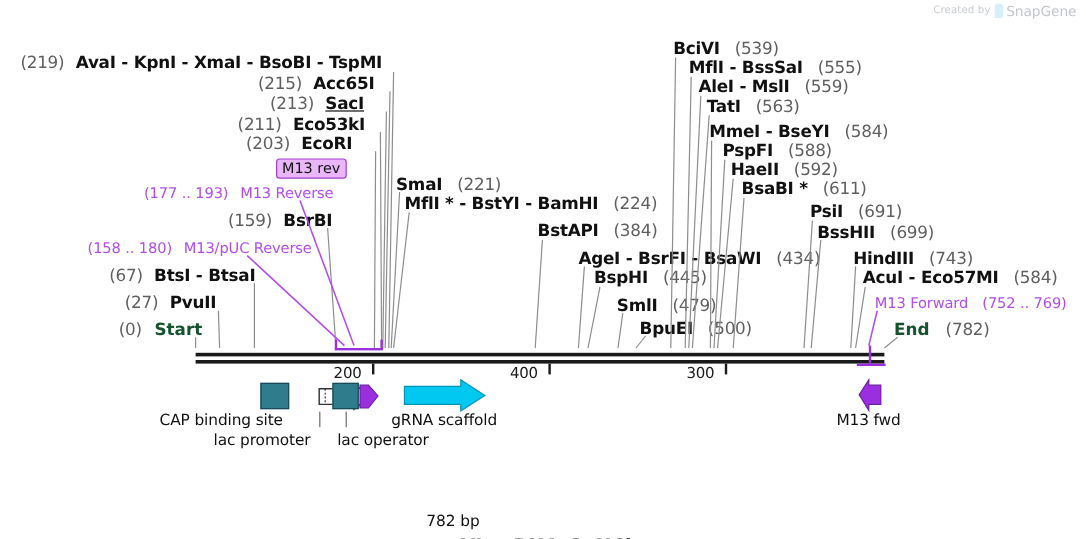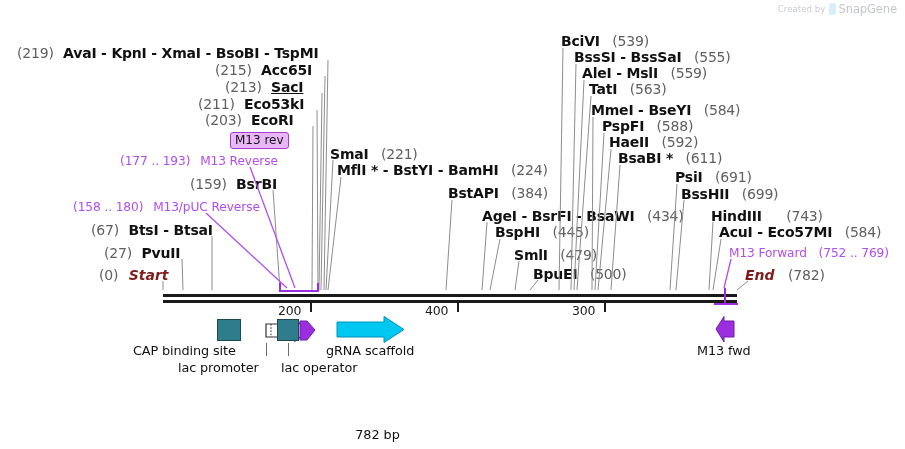--- a/index.html
+++ b/index.html
@@ -57,22 +57,21 @@
     color: #5f5f5f;
     letter-spacing: -.2px;
   }
   .primer {         
     color: #b14df0;
     font-size: 12.2px;
     letter-spacing: -.1px;
   }
   .terminus {       
     font-weight: bold;
-    font-style: italic;
-    color: #7f1d1d;
+    color: #14532d;
   }
   .feat-name {      
     font-size: 12.8px;
     color: #111111;
     letter-spacing: -.1px;
   }
 
   
   #backbone-group { position: absolute; left: 0; top: 0; }
   .bb-line {
@@ -249,21 +248,21 @@
   <span class="enz">BpuEI</span>
   <span class="pos" style="margin-left:8px;">(500)</span>
 </div>
 
 <div class="lbl" style="left:561px; top:34px;">
   <span class="enz">BciVI</span>
   <span class="pos" style="margin-left:8px;">(539)</span>
 </div>
 
 <div class="lbl" style="left:574px; top:50px;">
-  <span class="enz">BssSI  -  BssSaI</span>
+  <span class="enz">MflI  -  BssSaI</span>
   <span class="pos" style="margin-left:8px;">(555)</span>
 </div>
 
 <div class="lbl" style="left:582px; top:66px;">
   <span class="enz">AleI  -  MslI</span>
   <span class="pos" style="margin-left:8px;">(559)</span>
 </div>
 
 <div class="lbl" style="left:589px; top:82px;">
   <span class="enz">TatI</span>
@@ -295,21 +294,21 @@
   <span class="pos" style="margin-left:8px;">(691)</span>
 </div>
 
 <div class="lbl" style="left:681px; top:187px;">
   <span class="enz">BssHII</span>
   <span class="pos" style="margin-left:8px;">(699)</span>
 </div>
 
 <div class="lbl" style="left:711px; top:209px;">
   <span class="enz">HindIII</span>
-  <span class="pos" style="margin-left:20px;">(743)</span>
+  <span class="pos" style="margin-left:8px;">(743)</span>
 </div>
 
 <div class="lbl" style="left:719px; top:225px;">
   <span class="enz">AcuI  -  Eco57MI</span>
   <span class="pos" style="margin-left:8px;">(584)</span>
 </div>
 
 <div class="lbl primer" style="left:729px; top:246px;">
   <span>M13 Forward</span>
   <span style="margin-left:8px;">(752 .. 769)</span>

